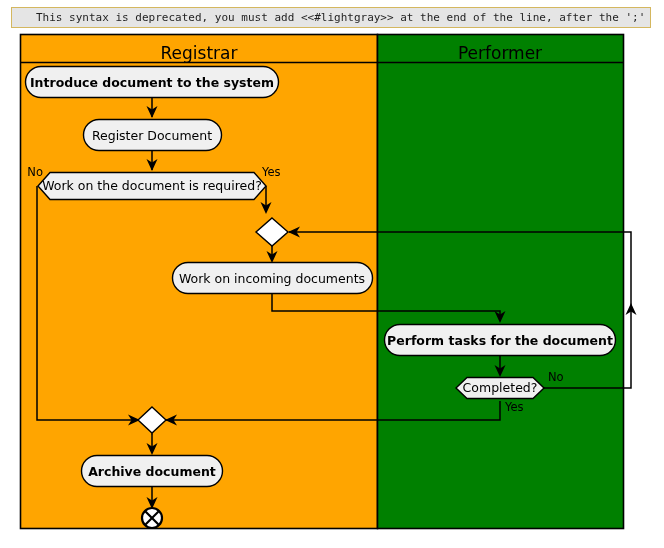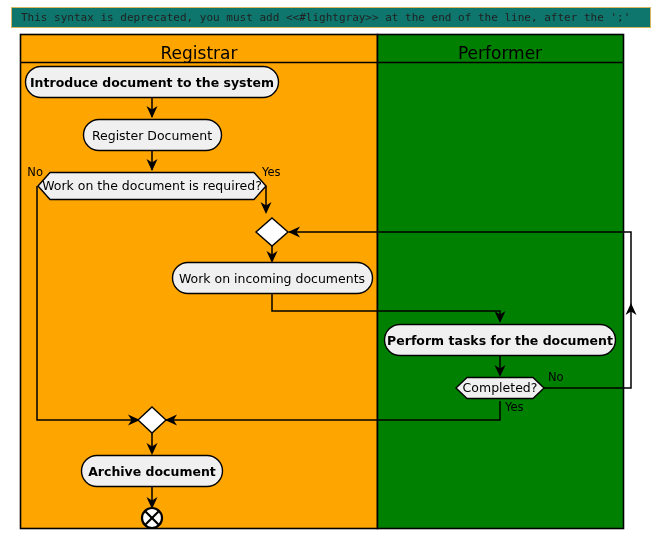--- a/index.html
+++ b/index.html
@@ -20,25 +20,25 @@
     width: 664px;
     height: 548px;
   }
   .warning-banner {
     position: absolute;
     left: 11px;
     top: 7px;
     width: 640px;
     height: 21px;
     box-sizing: border-box;
-    background: #0f766e;
+    background: #e5e5e5;
     border: 1px solid #D4B75F;
     display: flex;
     align-items: center;
-    padding-left: 9px;
+    padding-left: 24px;
   }
   .warning-text {
     font-family: "DejaVu Sans Mono", monospace;
     font-size: 11px;
     color: #1f1f1f;
     white-space: nowrap;
     letter-spacing: 0px;
   }
   svg text {
     font-family: "DejaVu Sans", sans-serif;

